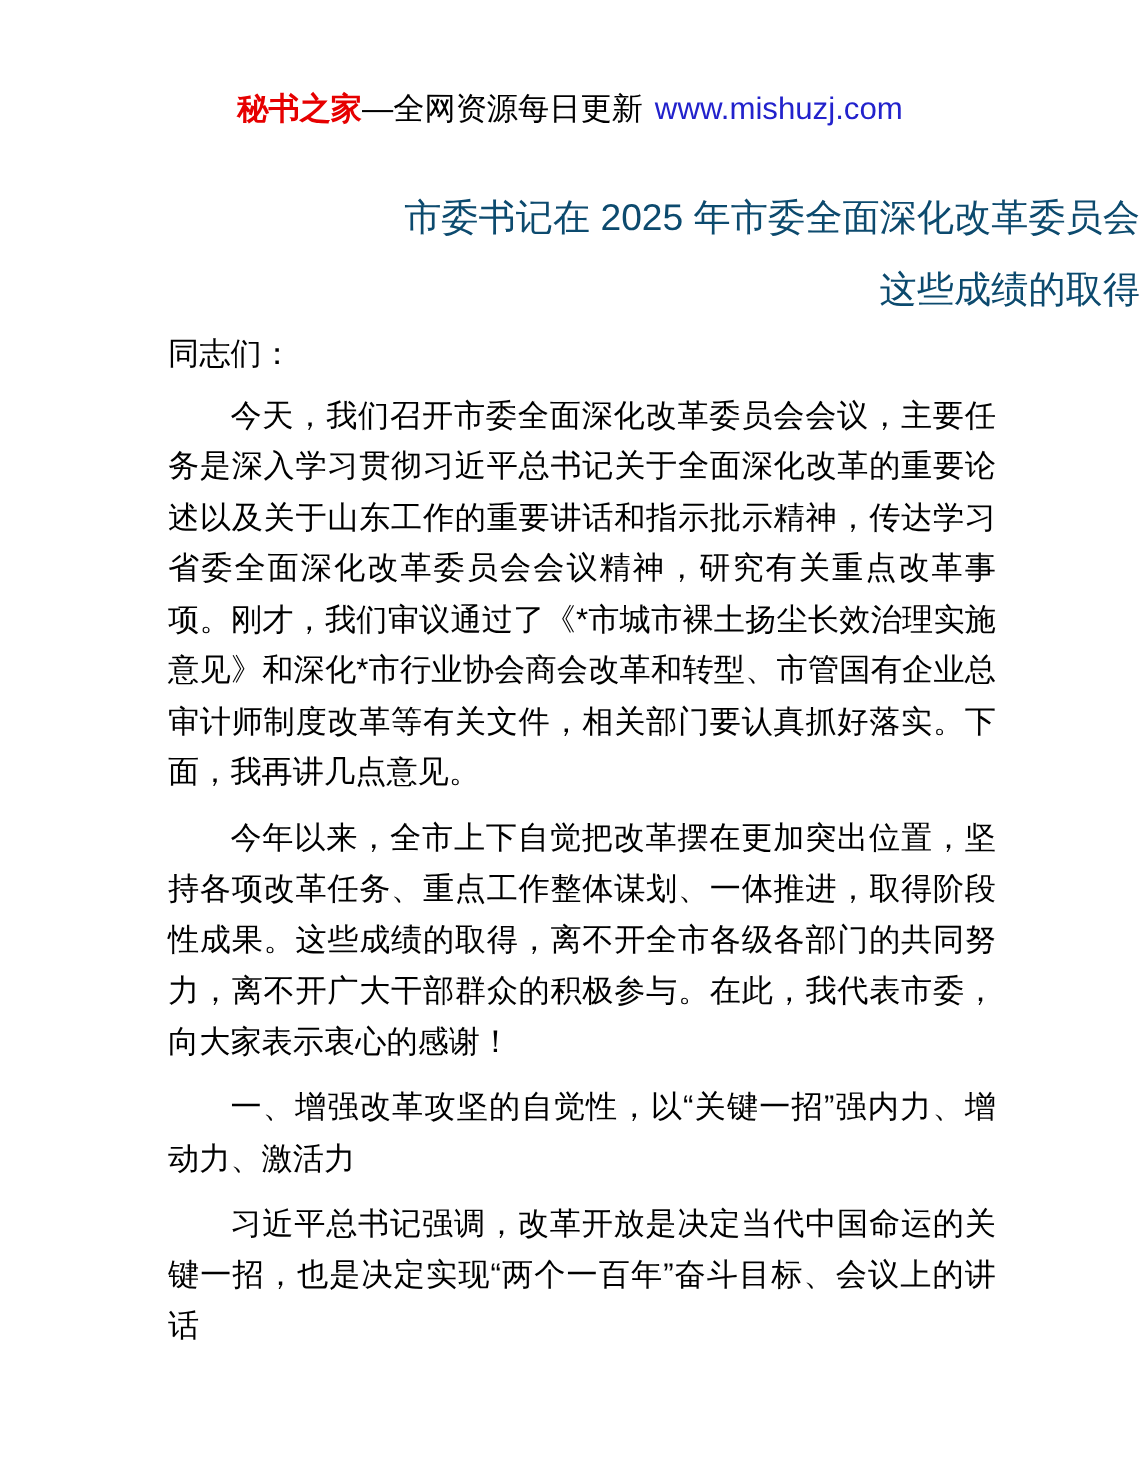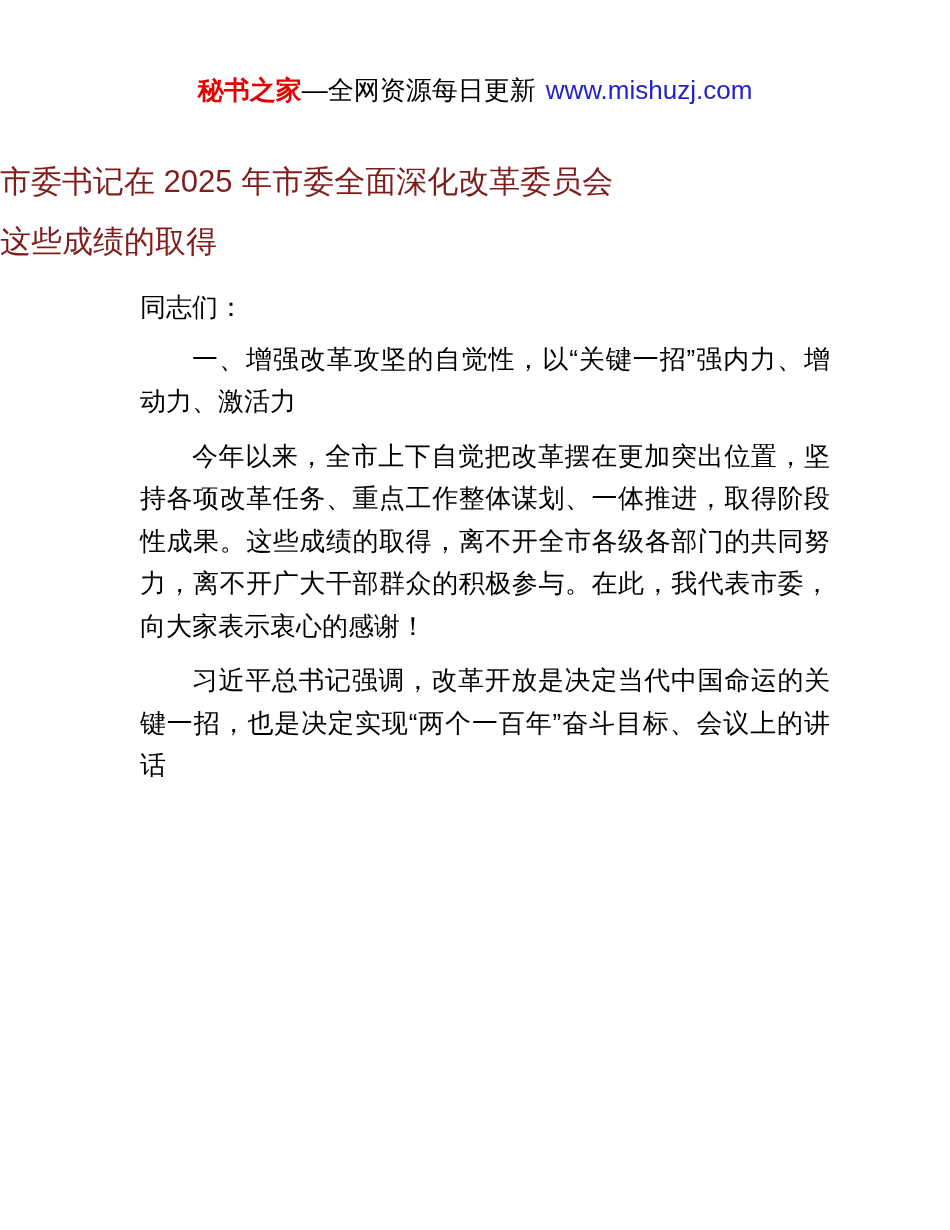--- a/index.html
+++ b/index.html
@@ -35,31 +35,31 @@
     font-weight: normal;
   }
   .site-header .url {
     color: #2222cc;
     font-weight: normal;
     margin-left: 10px;
   }
   
   .doc-title {
     margin-top: 46px;
-    text-align: left;
+    text-align: right;
     font-size: 31px;
     line-height: 60px;
     font-weight: 400;
-    color: #7f1d1d;
+    color: #0c4a6e;
   }
   
   .content {
     margin-left: 140px;
     width: 690px;
-    margin-top: 14px;
+    margin-top: 1px;
     font-size: 26px;
     line-height: 42.5px;
     color: #000000;
   }
   .salutation {
     margin-bottom: 9px;
   }
   .para {
     text-align: justify;
     text-justify: inter-ideograph;
@@ -76,18 +76,19 @@
     <span class="brand">秘书之家</span><span class="sep">—</span><span class="tagline">全网资源每日更新</span><span class="url">www.mishuzj.com</span>
   </div>
 
   <div class="doc-title">
     <div>市委书记在 2025 年市委全面深化改革委员会</div>
     <div>这些成绩的取得</div>
   </div>
 
   <div class="content">
     <div class="salutation">同志们：</div>
+    <p class="para">今天，我们召开市委全面深化改革委员会会议，主要任务是深入学习贯彻习近平总书记关于全面深化改革的重要论述以及关于山东工作的重要讲话和指示批示精神，传达学习省委全面深化改革委员会会议精神，研究有关重点改革事项。刚才，我们审议通过了《*市城市裸土扬尘长效治理实施意见》和深化*市行业协会商会改革和转型、市管国有企业总审计师制度改革等有关文件，相关部门要认真抓好落实。下面，我再讲几点意见。</p>
+    <p class="para">今年以来，全市上下自觉把改革摆在更加突出位置，坚持各项改革任务、重点工作整体谋划、一体推进，取得阶段性成果。这些成绩的取得，离不开全市各级各部门的共同努力，离不开广大干部群众的积极参与。在此，我代表市委，向大家表示衷心的感谢！</p>
     <p class="para">一、增强改革攻坚的自觉性，以“关键一招”强内力、增动力、激活力</p>
-    <p class="para">今年以来，全市上下自觉把改革摆在更加突出位置，坚持各项改革任务、重点工作整体谋划、一体推进，取得阶段性成果。这些成绩的取得，离不开全市各级各部门的共同努力，离不开广大干部群众的积极参与。在此，我代表市委，向大家表示衷心的感谢！</p>
     <p class="para">习近平总书记强调，改革开放是决定当代中国命运的关键一招，也是决定实现“两个一百年”奋斗目标、会议上的讲话</p>
   </div>
 
 </div>
 
 </body></html>

